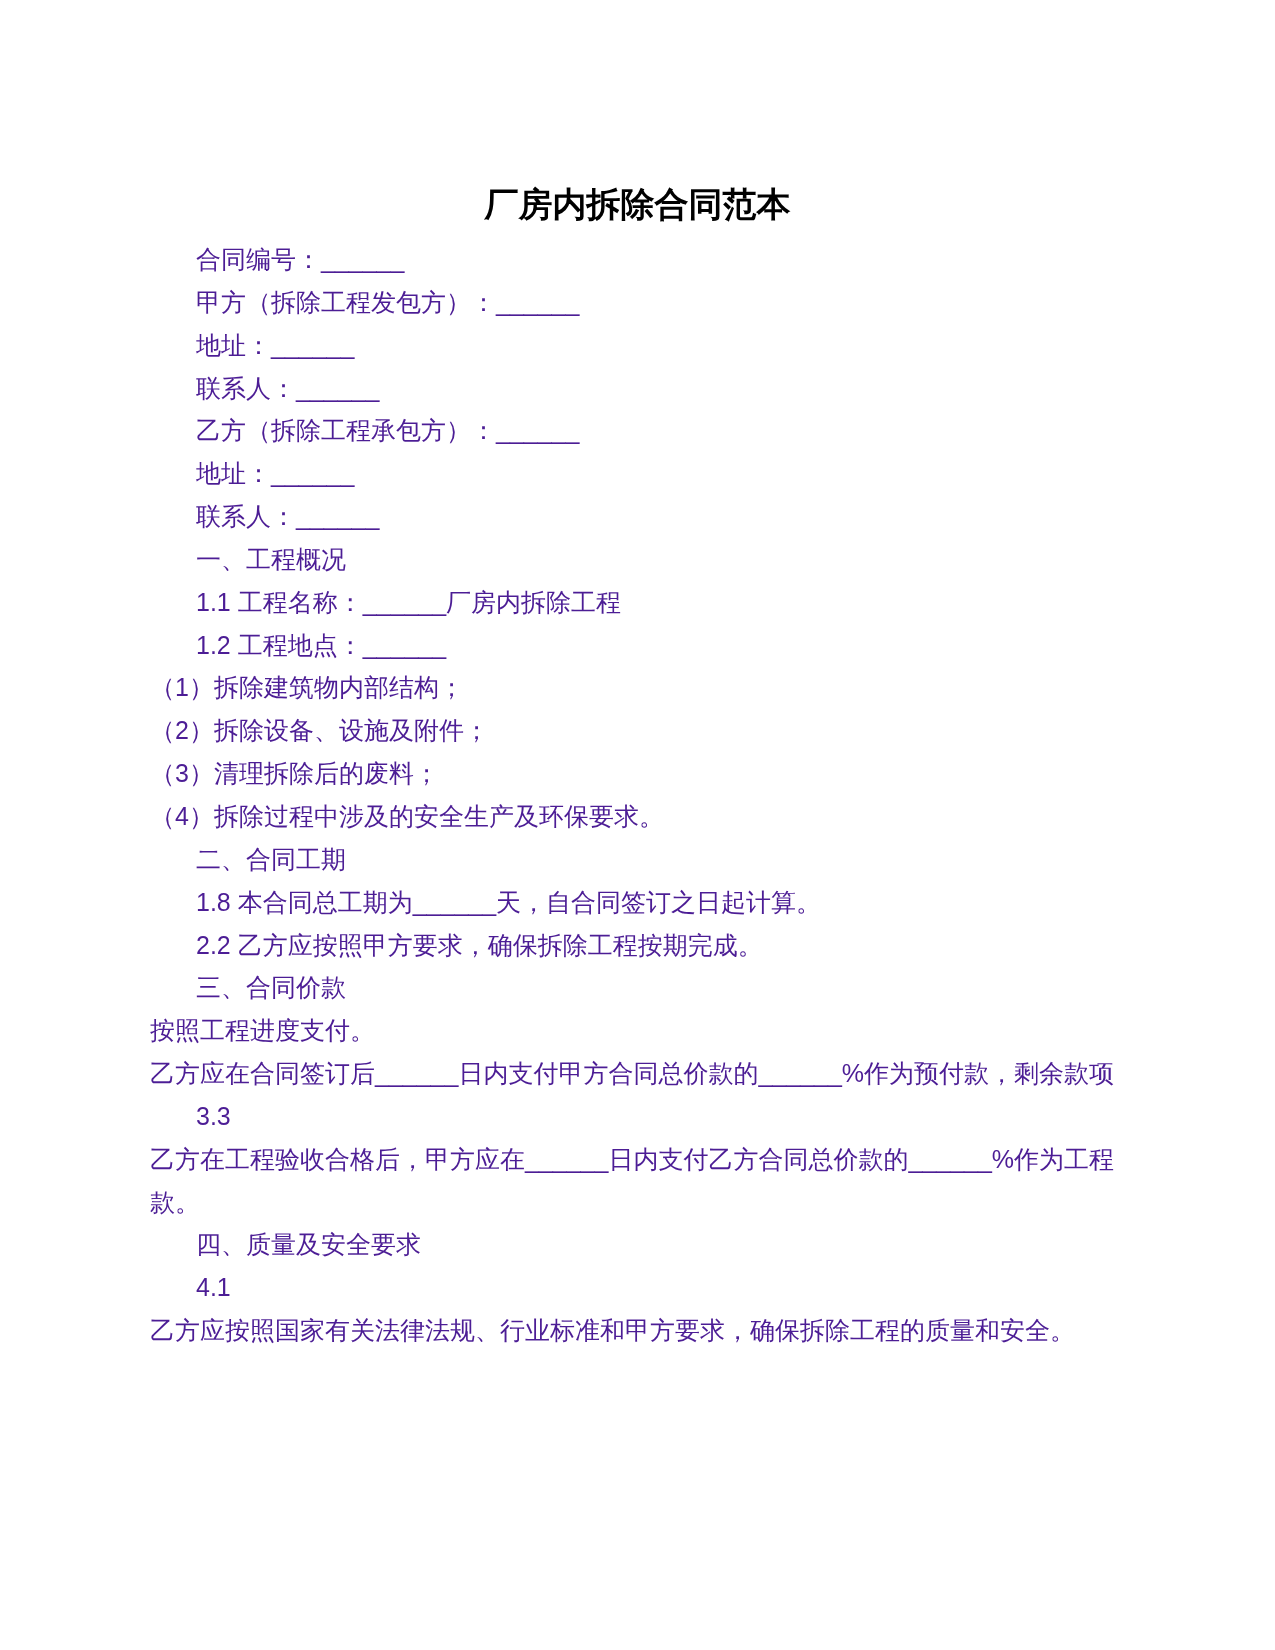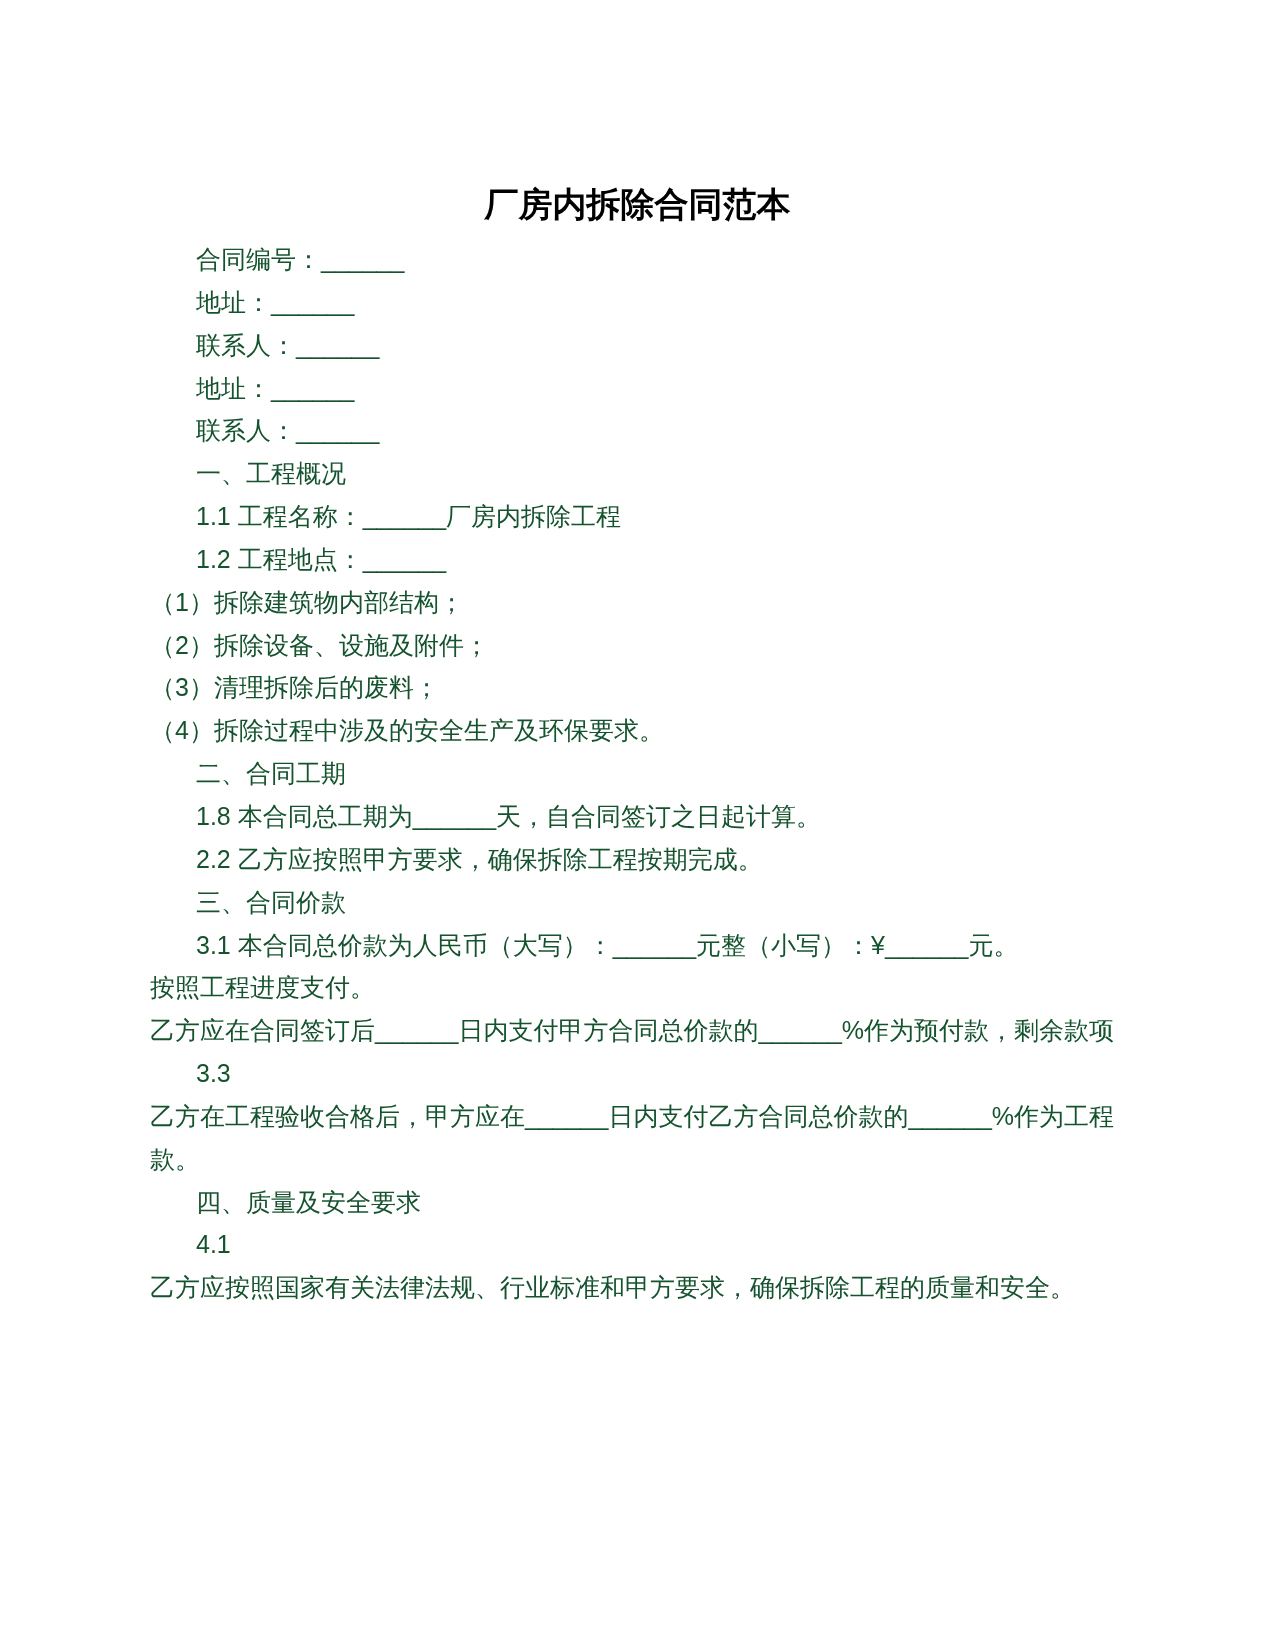--- a/index.html
+++ b/index.html
@@ -31,50 +31,51 @@
   }
   .doc-body {
     position: absolute;
     top: 238px;
     left: 150px;
     width: 975px;
   }
   .doc-line {
     font-size: 25px;
     line-height: 42.85px;
-    color: #14532d;
+    color: #4c1d95;
     white-space: pre;
   }
   .doc-line.indent {
     padding-left: 46px;
   }
 </style>
 </head>
 <body>
 
 <div class="page">
   <div class="doc-title">厂房内拆除合同范本</div>
   <div class="doc-body">
       <div class="doc-line indent">合同编号：______</div>
+      <div class="doc-line indent">甲方（拆除工程发包方）：______</div>
       <div class="doc-line indent">地址：______</div>
       <div class="doc-line indent">联系人：______</div>
+      <div class="doc-line indent">乙方（拆除工程承包方）：______</div>
       <div class="doc-line indent">地址：______</div>
       <div class="doc-line indent">联系人：______</div>
       <div class="doc-line indent">一、工程概况</div>
       <div class="doc-line indent">1.1 工程名称：______厂房内拆除工程</div>
       <div class="doc-line indent">1.2 工程地点：______</div>
       <div class="doc-line">（1）拆除建筑物内部结构；</div>
       <div class="doc-line">（2）拆除设备、设施及附件；</div>
       <div class="doc-line">（3）清理拆除后的废料；</div>
       <div class="doc-line">（4）拆除过程中涉及的安全生产及环保要求。</div>
       <div class="doc-line indent">二、合同工期</div>
       <div class="doc-line indent">1.8 本合同总工期为______天，自合同签订之日起计算。</div>
       <div class="doc-line indent">2.2 乙方应按照甲方要求，确保拆除工程按期完成。</div>
       <div class="doc-line indent">三、合同价款</div>
-      <div class="doc-line indent">3.1 本合同总价款为人民币（大写）：______元整（小写）：¥______元。</div>
       <div class="doc-line">按照工程进度支付。</div>
       <div class="doc-line">乙方应在合同签订后______日内支付甲方合同总价款的______%作为预付款，剩余款项</div>
       <div class="doc-line indent">3.3</div>
       <div class="doc-line">乙方在工程验收合格后，甲方应在______日内支付乙方合同总价款的______%作为工程</div>
       <div class="doc-line">款。</div>
       <div class="doc-line indent">四、质量及安全要求</div>
       <div class="doc-line indent">4.1</div>
       <div class="doc-line">乙方应按照国家有关法律法规、行业标准和甲方要求，确保拆除工程的质量和安全。</div>
     </div>
 </div>

